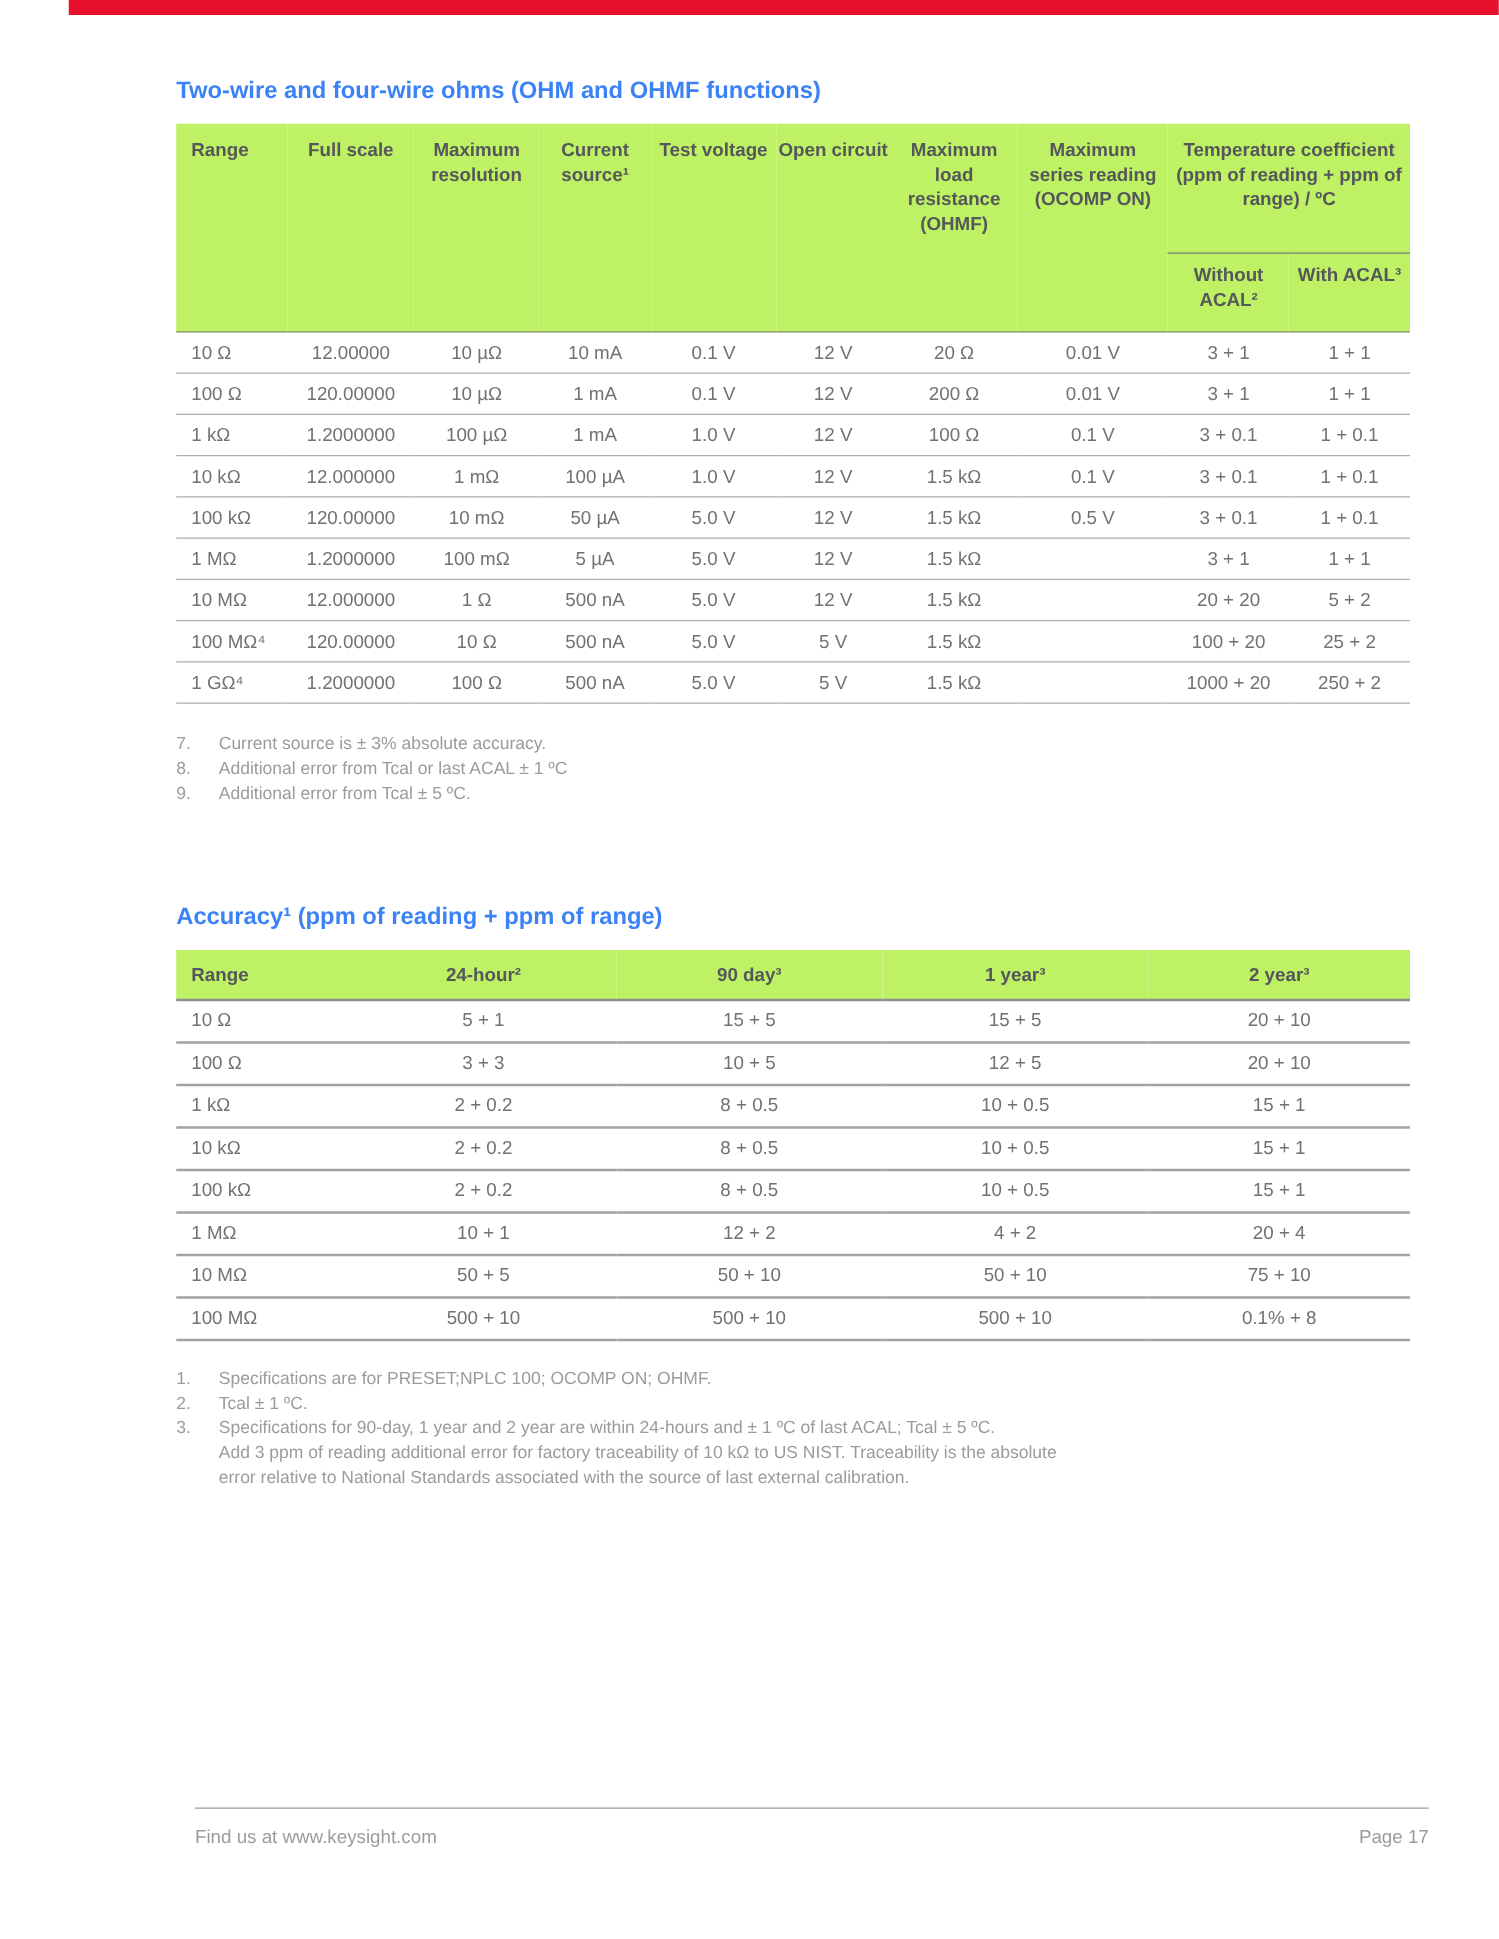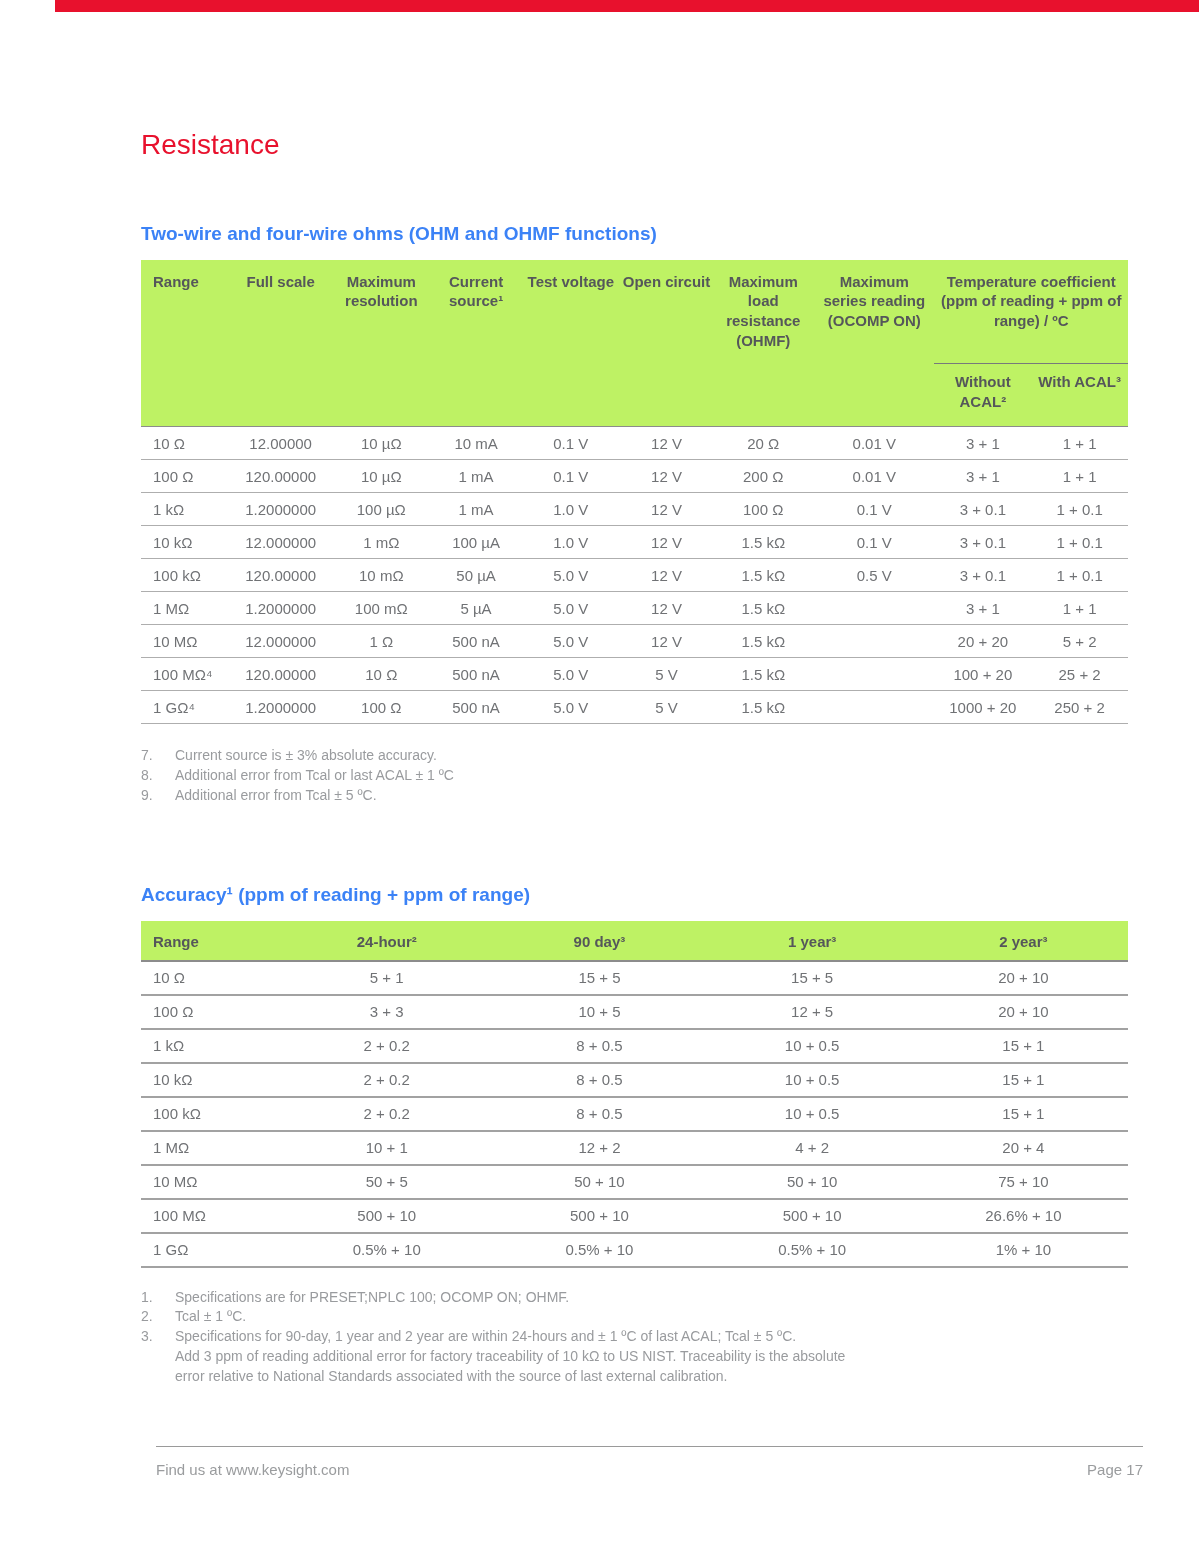--- a/index.html
+++ b/index.html
@@ -118,21 +118,20 @@
     color: #9a9c9e;
   }
 </style>
 </head>
 <body>
 
 <div class="top-bar"></div>
 
 <div class="content">
 
-  <h1 class="page-title">Resistance</h1>
 
   <section>
     <h2 class="section-heading ohms-heading">Two-wire and four-wire ohms (OHM and OHMF functions)</h2>
 
     <table class="spec-table" id="ohms-table">
       <colgroup>
         <col style="width:9.0%">
           <col style="width:10.3%">
           <col style="width:10.1%">
         <col style="width:9.1%">
@@ -356,28 +355,21 @@
             <td>50 + 5</td>
             <td>50 + 10</td>
             <td>50 + 10</td>
             <td>75 + 10</td>
           </tr>
           <tr>
             <td class="col-range">100 MΩ</td>
             <td>500 + 10</td>
             <td>500 + 10</td>
             <td>500 + 10</td>
-            <td>26.6% + 10</td>
-          </tr>
-          <tr>
-            <td class="col-range">1 GΩ</td>
-            <td>0.5% + 10</td>
-            <td>0.5% + 10</td>
-            <td>0.5% + 10</td>
-            <td>1% + 10</td>
+            <td>0.1% + 8</td>
           </tr>
         </tbody>
     </table>
 
     <div class="footnotes accuracy-footnotes" id="accuracy-footnotes">
         <div class="footnote">
           <span class="fn-num">1.</span>
           <span class="fn-text">Specifications are for PRESET;NPLC 100; OCOMP ON; OHMF.</span>
         </div>
         <div class="footnote">

